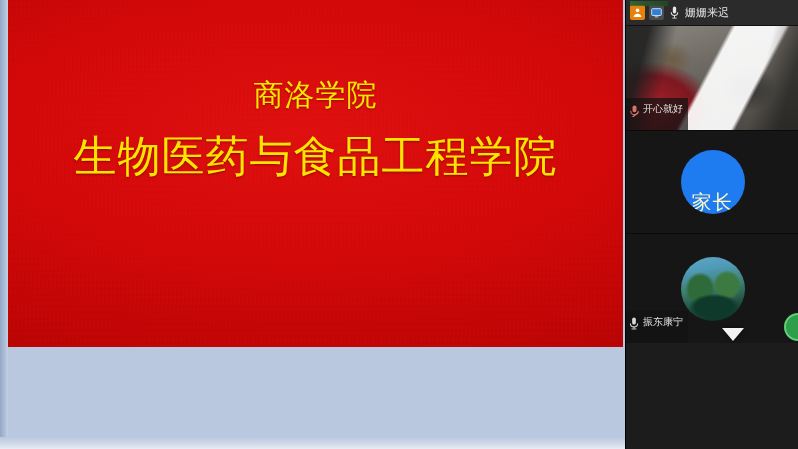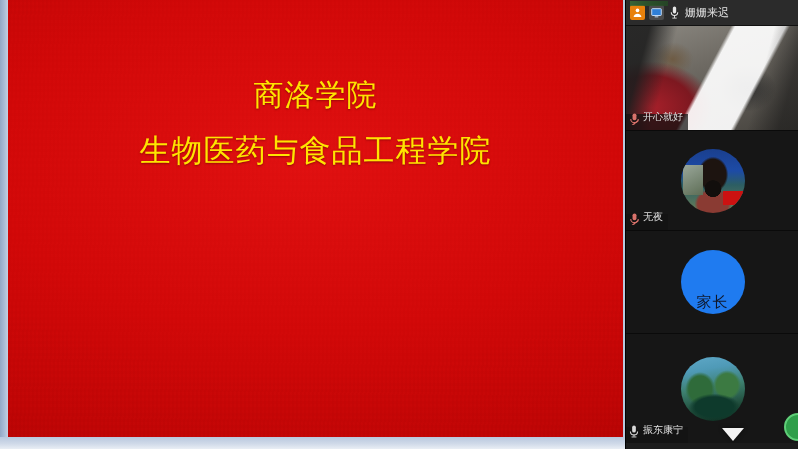--- a/index.html
+++ b/index.html
@@ -12,21 +12,21 @@
   }
   #app{ position:absolute; inset:0; display:flex; background:#0d0d0d; }
 
   
   .share-pane{
     position:relative; width:625px; height:449px;
     background:#b9c8de;
     overflow:hidden;
   }
   .slide{
-    position:absolute; left:8px; top:0px; right:2px; height:437px;
+    position:absolute; left:8px; top:0px; right:2px; height:347px;
     background:
       radial-gradient(ellipse 120% 90% at 48% 38%, #e01010 0%, #d20808 42%, #c00505 72%, #a80202 100%);
     overflow:hidden;
   }
   .slide::after{
     content:""; position:absolute; inset:0; pointer-events:none;
     background:
       repeating-linear-gradient(92deg, rgba(255,255,255,.022) 0 2px, rgba(0,0,0,.025) 2px 4px),
       repeating-linear-gradient(0deg,  rgba(255,255,255,.012) 0 3px, rgba(0,0,0,.018) 3px 6px);
     mix-blend-mode:overlay;
@@ -38,21 +38,21 @@
   }
   .ln{
     color:#ffe400;
     font-family:"DejaVu Serif","Liberation Serif",serif;
     text-align:center;
     white-space:nowrap;
     text-shadow:0 1px 2px rgba(90,0,0,.55);
     letter-spacing:1px;
   }
   .ln1{ font-size:30px; line-height:1.1; margin-bottom:22px; }
-  .ln2{ font-size:31px; line-height:1.1; margin-bottom:22px; }
+  .ln2{ font-size:43px; line-height:1.1; margin-bottom:22px; }
   .ln3{ font-size:33px; line-height:1.1; font-weight:bold; margin-bottom:10px;}
   .ln4{
     font-size:30px; font-weight:bold; margin-top:62px;
     font-family:"Liberation Sans","DejaVu Sans",sans-serif;
     letter-spacing:0px;
   }
   .slide-bottom-strip{
     position:absolute; left:0; right:0; bottom:0; height:12px;
     background:linear-gradient(180deg,#b9c8de 0%, #cfd9e8 55%, #e9eef5 100%);
   }
@@ -140,35 +140,35 @@
     background:#cc1111;
   }
   .circ.person::before{
     content:""; position:absolute; left:2px; top:16px; width:20px; height:30px;
     background:linear-gradient(150deg,#9aa79a,#5e6e56);
   }
   .circ.initials{
     background:#1f7bf0; display:flex; align-items:center; justify-content:center;
   }
   .circ.initials span{
-    color:#0f172a; font-size:15px; letter-spacing:1px;
+    color:#fef9c3; font-size:20px; letter-spacing:1px;
     font-family:"DejaVu Sans","Liberation Sans",sans-serif;
     margin-top:40px;
   }
   .circ.scenery{
     background:
       radial-gradient(ellipse 50% 26% at 52% 78%, #0e3a2c 0 60%, rgba(0,0,0,0) 80%),
       radial-gradient(ellipse 30% 34% at 30% 50%, #2f6b3a 0 60%, rgba(0,0,0,0) 78%),
       radial-gradient(ellipse 28% 30% at 72% 44%, #3c7a42 0 60%, rgba(0,0,0,0) 78%),
       linear-gradient(170deg,#5fa8c8 0%, #4f9ab7 22%, #3d7f6e 48%, #1e4a39 76%, #0b2a1e 100%);
   }
 
   
   .chip{
-    position:absolute; left:0; bottom:0; height:16px;
+    position:absolute; left:0; bottom:0; height:32px;
     display:flex; align-items:center; gap:3px;
     padding:0 5px 10px 3px;
     background:rgba(18,18,18,.72);
     max-width:173px;
   }
   .chip .nm{
     color:#e0e0e0; font-size:10px; line-height:1; white-space:nowrap;
     font-family:"DejaVu Sans","Liberation Sans",sans-serif;
     overflow:hidden; text-overflow:clip;
   }
@@ -242,36 +242,20 @@
               <rect x="4.4" y="0.5" width="5.2" height="9" rx="2.6"></rect>
               <path d="M2 8a5 5 0 0 0 10 0" stroke="#d9726b" stroke-width="1.5" fill="none"></path>
               <rect x="6.3" y="12" width="1.4" height="3"></rect>
               <rect x="0.5" y="13.2" width="13" height="1.5" transform="rotate(-38 7 14)"></rect>
             </svg>
           </span>
           <span class="nm">开心就好</span>
         </div>
       </div>
 
-      <div class="tile t-av1">
-        <div class="circle-wrap">
-            <div class="circ person"></div>
-          </div>
-        <div class="chip">
-          <span class="mic-ic">
-            <svg width="11" height="12" viewBox="0 0 14 16" fill="#d9726b">
-              <rect x="4.4" y="0.5" width="5.2" height="9" rx="2.6"></rect>
-              <path d="M2 8a5 5 0 0 0 10 0" stroke="#d9726b" stroke-width="1.5" fill="none"></path>
-              <rect x="6.3" y="12" width="1.4" height="3"></rect>
-              <rect x="0.5" y="13.2" width="13" height="1.5" transform="rotate(-38 7 14)"></rect>
-            </svg>
-          </span>
-          <span class="nm">无夜</span>
-        </div>
-      </div>
 
       <div class="tile t-av2">
         <div class="circle-wrap">
           <div class="circ initials">
             <span>家长</span>
           </div>
         </div>
       </div>
 
       <div class="tile t-av3">

